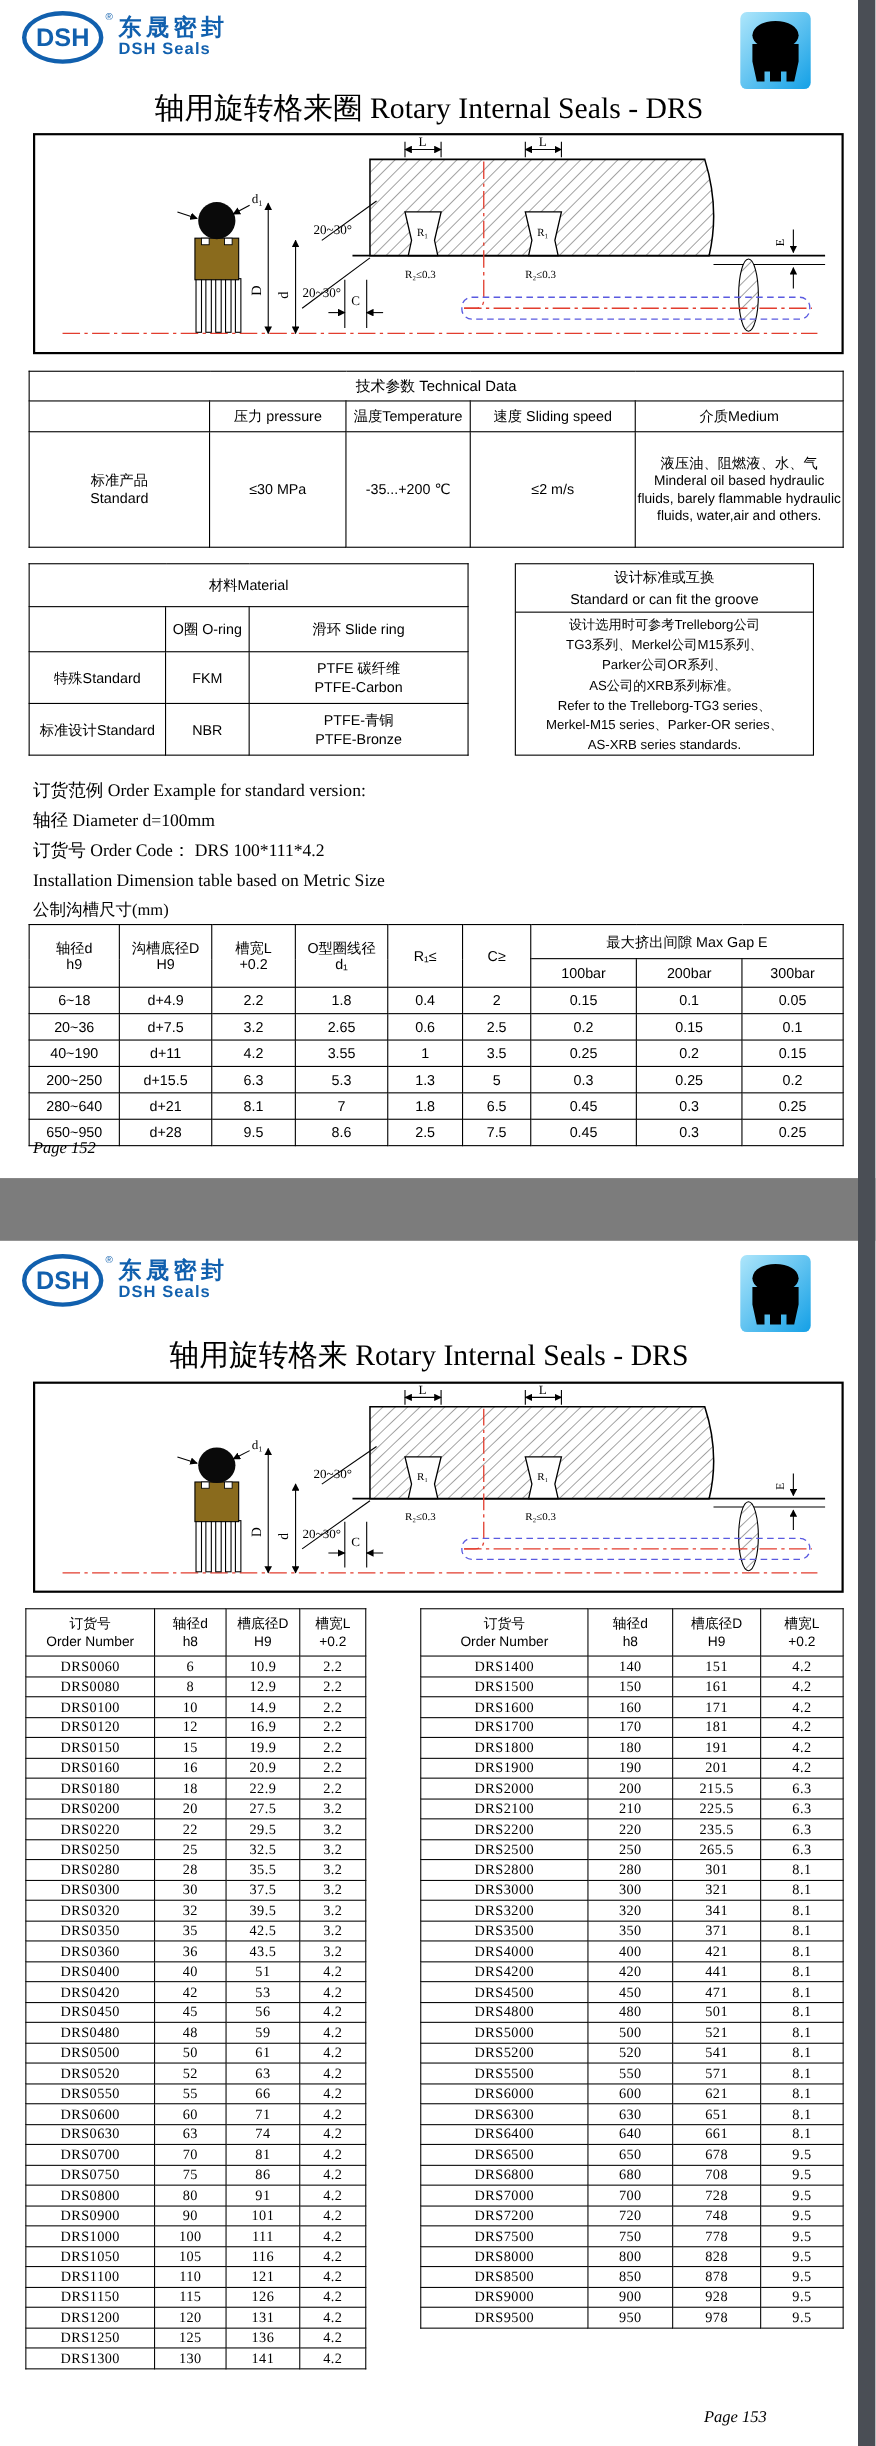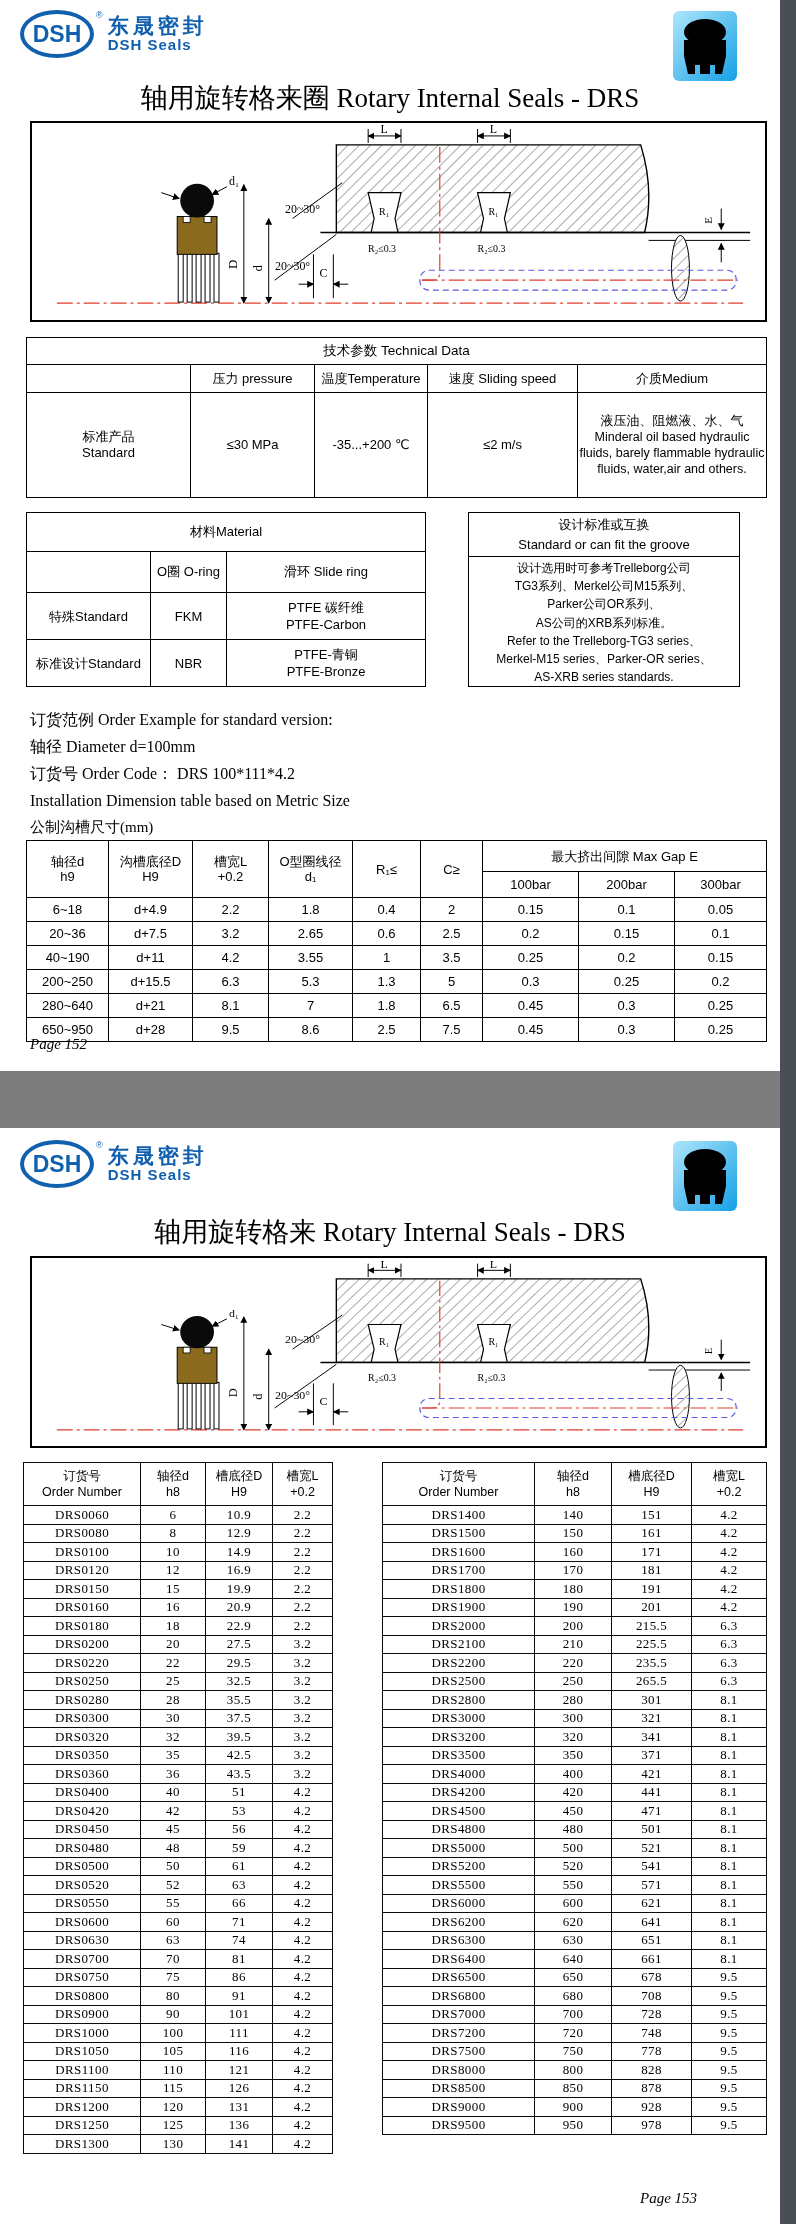--- a/index.html
+++ b/index.html
@@ -905,26 +905,20 @@
           <td>571</td>
           <td>8.1</td>
         </tr>
         <tr>
           <td>DRS6000</td>
           <td>600</td>
           <td>621</td>
           <td>8.1</td>
         </tr>
         <tr>
-          <td>DRS6200</td>
-          <td>620</td>
-          <td>641</td>
-          <td>8.1</td>
-        </tr>
-        <tr>
           <td>DRS6300</td>
           <td>630</td>
           <td>651</td>
           <td>8.1</td>
         </tr>
         <tr>
           <td>DRS6400</td>
           <td>640</td>
           <td>661</td>
           <td>8.1</td>

